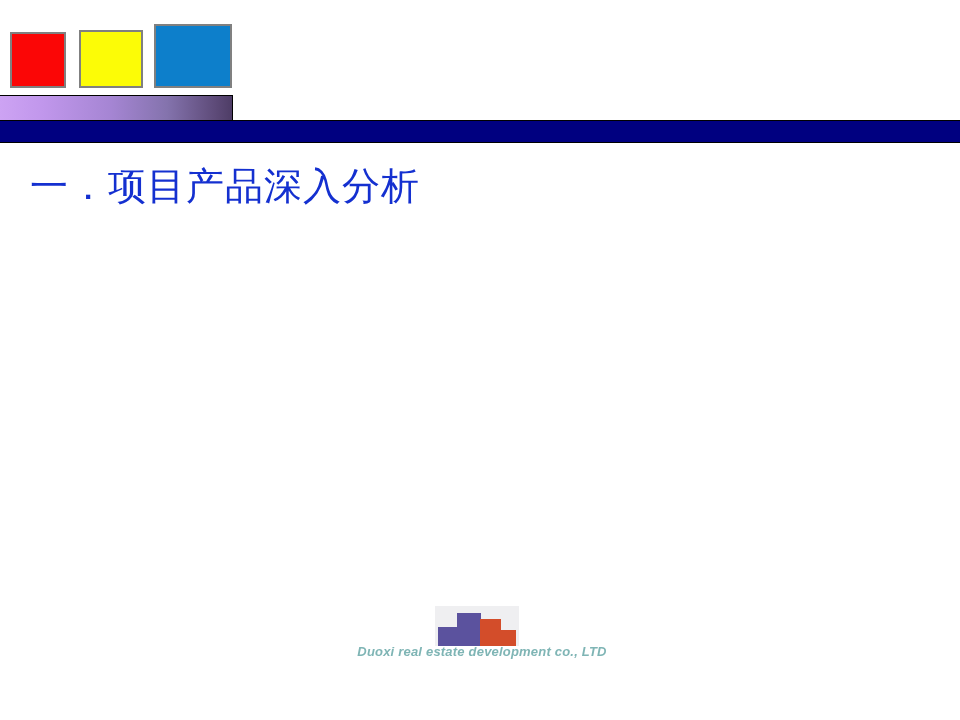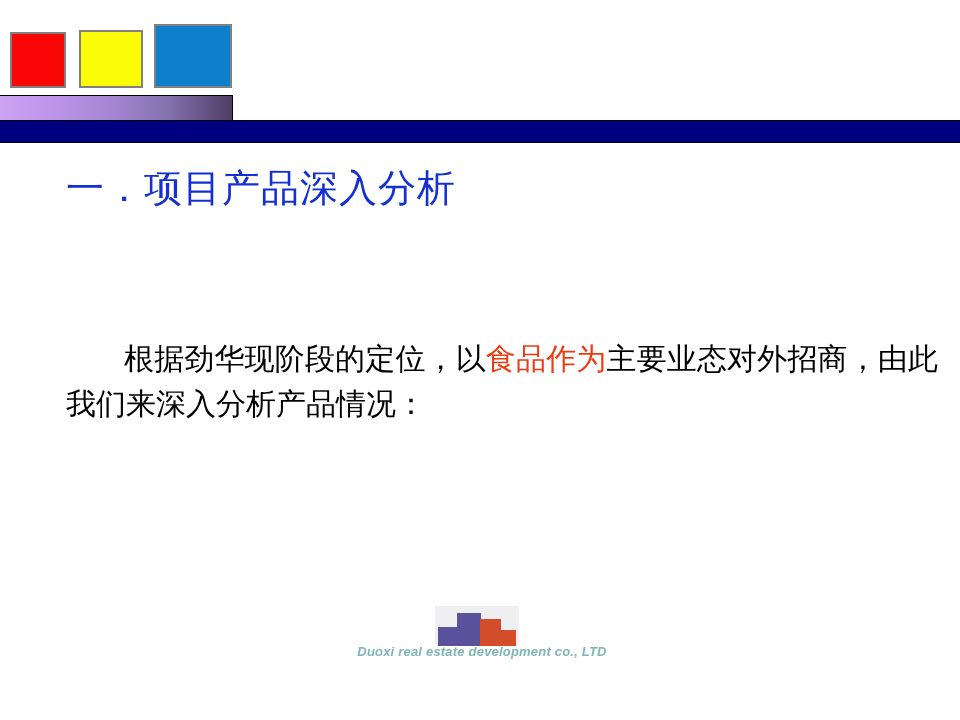--- a/index.html
+++ b/index.html
@@ -76,22 +76,21 @@
   
   .slide-title {
     position: absolute;
     left: 30px;
     top: 167px;
     font-size: 38px;
     line-height: 1.15;
     color: #1430d0;
     letter-spacing: 1px;
     white-space: nowrap;
-    font-family: Liberation Serif, serif;
-    margin-left: 36px;
+    font-family: Liberation Mono, monospace;
   }
 
   
   .body-text {
     position: absolute;
     left: 66px;
     top: 336px;
     width: 872px;
     font-size: 30px;
     line-height: 45px;
@@ -150,21 +149,20 @@
 
   <div class="deco-square sq-red"></div>
   <div class="deco-square sq-yellow"></div>
   <div class="deco-square sq-blue"></div>
 
   <div class="bar-purple"></div>
   <div class="bar-navy"></div>
 
   <div class="slide-title">一．项目产品深入分析</div>
 
-  <div class="body-text"><span>根据劲华现阶段的定位，以</span><span class="hl">食品作为</span><span>主要业态对外招商，由此我们来深入分析产品情况：</span></div>
 
   <div class="logo-wrap">
     <div class="logo-mark">
       <div class="blk blk-b1"></div>
       <div class="blk blk-b2"></div>
       <div class="blk blk-o1"></div>
       <div class="blk blk-o2"></div>
     </div>
     <div class="logo-text">Duoxi real estate development co., LTD</div>
   </div>

